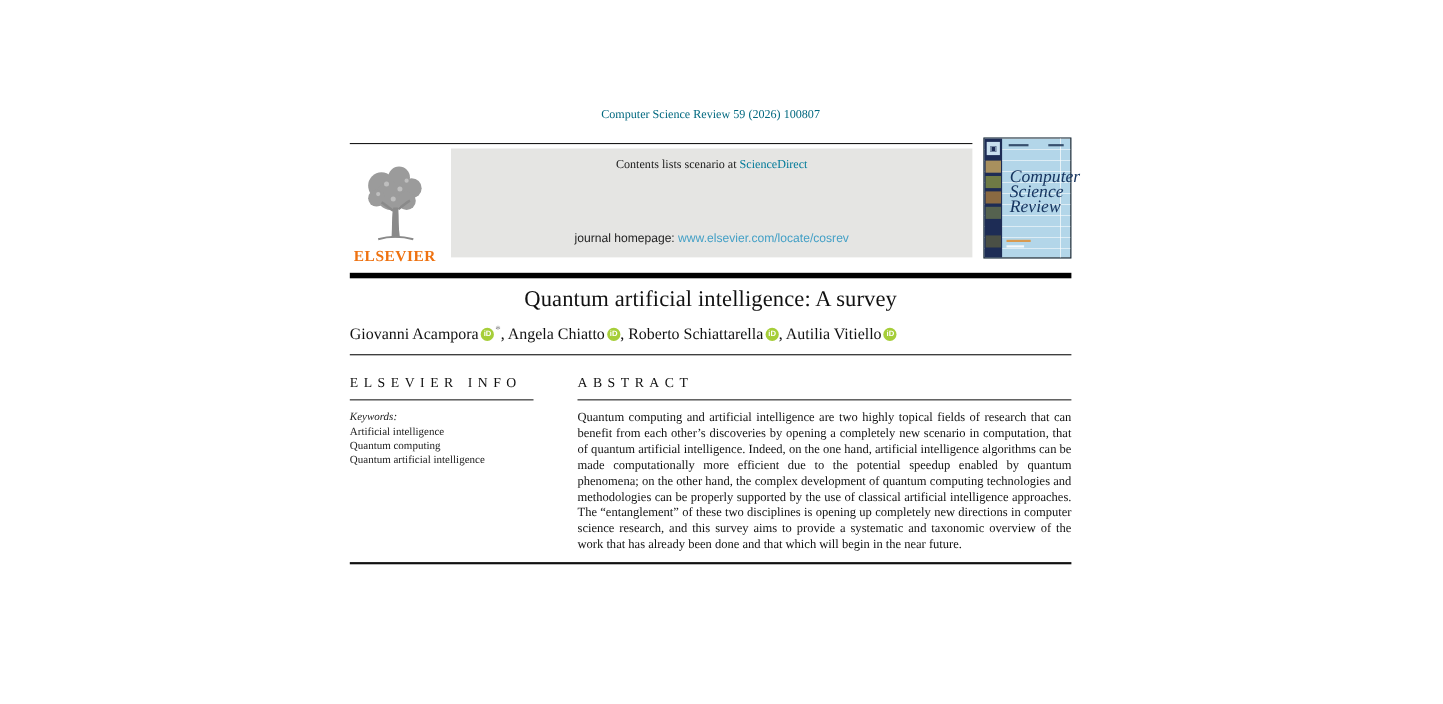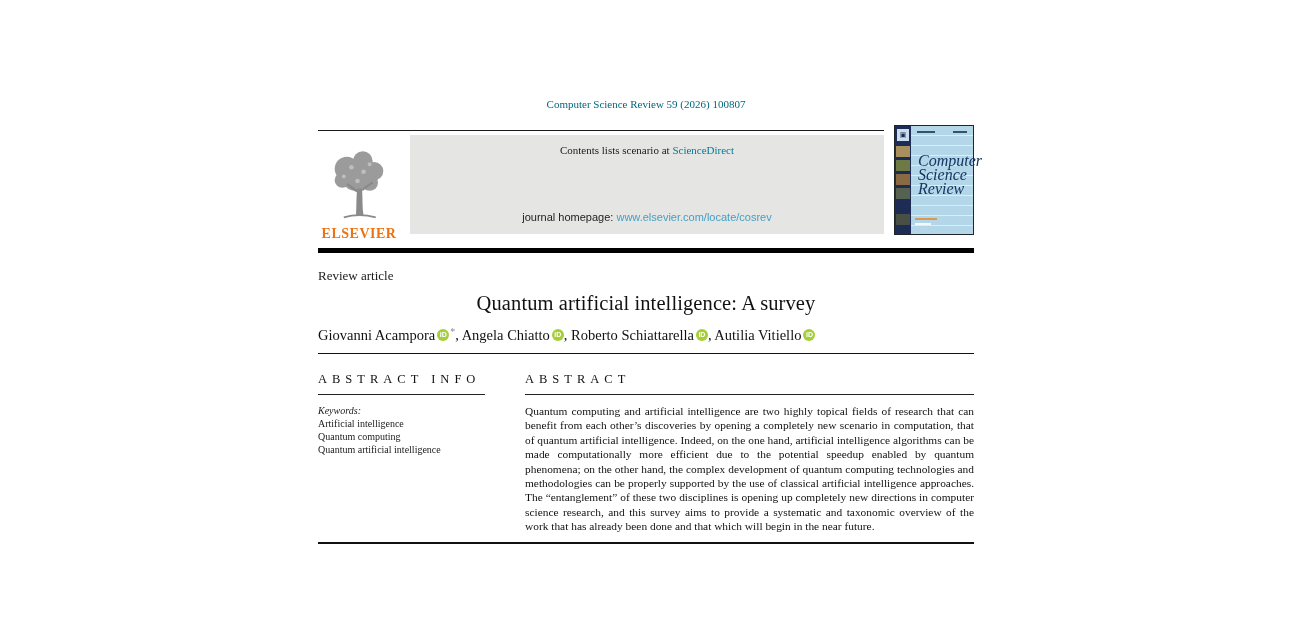--- a/index.html
+++ b/index.html
@@ -141,34 +141,33 @@
         </div>
         <div class="cover-foot-mark" style="left:20px;bottom:14px;width:22px;background:#d89a50;"></div>
         <div class="cover-foot-mark" style="left:20px;bottom:9px;width:16px;background:rgba(255,255,255,0.85);"></div>
       </div>
 
     </div>
   </div>
 
   <div class="thick-bar"></div>
 
-  <div class="review-article">Review article</div>
 
   <h1 class="article-title">Quantum artificial intelligence: A survey</h1>
 
   <div class="authors">
     <span class="author"><span>Giovanni Acampora</span><span class="orcid-icon">iD</span><sup class="corresp">*</sup></span><span class="author"><span>Angela Chiatto</span><span class="orcid-icon">iD</span></span><span class="author"><span>Roberto Schiattarella</span><span class="orcid-icon">iD</span></span><span class="author"><span>Autilia Vitiello</span><span class="orcid-icon">iD</span></span>
   </div>
 
 
   <div class="mid-rule"></div>
 
   <div class="cols">
     <div class="col-left">
-      <div class="sec-header">ABSTRACT INFO</div>
+      <div class="sec-header">ELSEVIER INFO</div>
       <div class="sec-rule"></div>
       <div class="keywords-label">Keywords:</div>
       <div class="keyword">Artificial intelligence</div>
       <div class="keyword">Quantum computing</div>
       <div class="keyword">Quantum artificial intelligence</div>
     </div>
     <div class="col-right">
       <div class="sec-header">ABSTRACT</div>
       <div class="sec-rule"></div>
       <div class="abstract-text">Quantum computing and artificial intelligence are two highly topical fields of research that can benefit from each other’s discoveries by opening a completely new scenario in computation, that of quantum artificial intelligence. Indeed, on the one hand, artificial intelligence algorithms can be made computationally more efficient due to the potential speedup enabled by quantum phenomena; on the other hand, the complex development of quantum computing technologies and methodologies can be properly supported by the use of classical artificial intelligence approaches. The “entanglement” of these two disciplines is opening up completely new directions in computer science research, and this survey aims to provide a systematic and taxonomic overview of the work that has already been done and that which will begin in the near future.</div>

